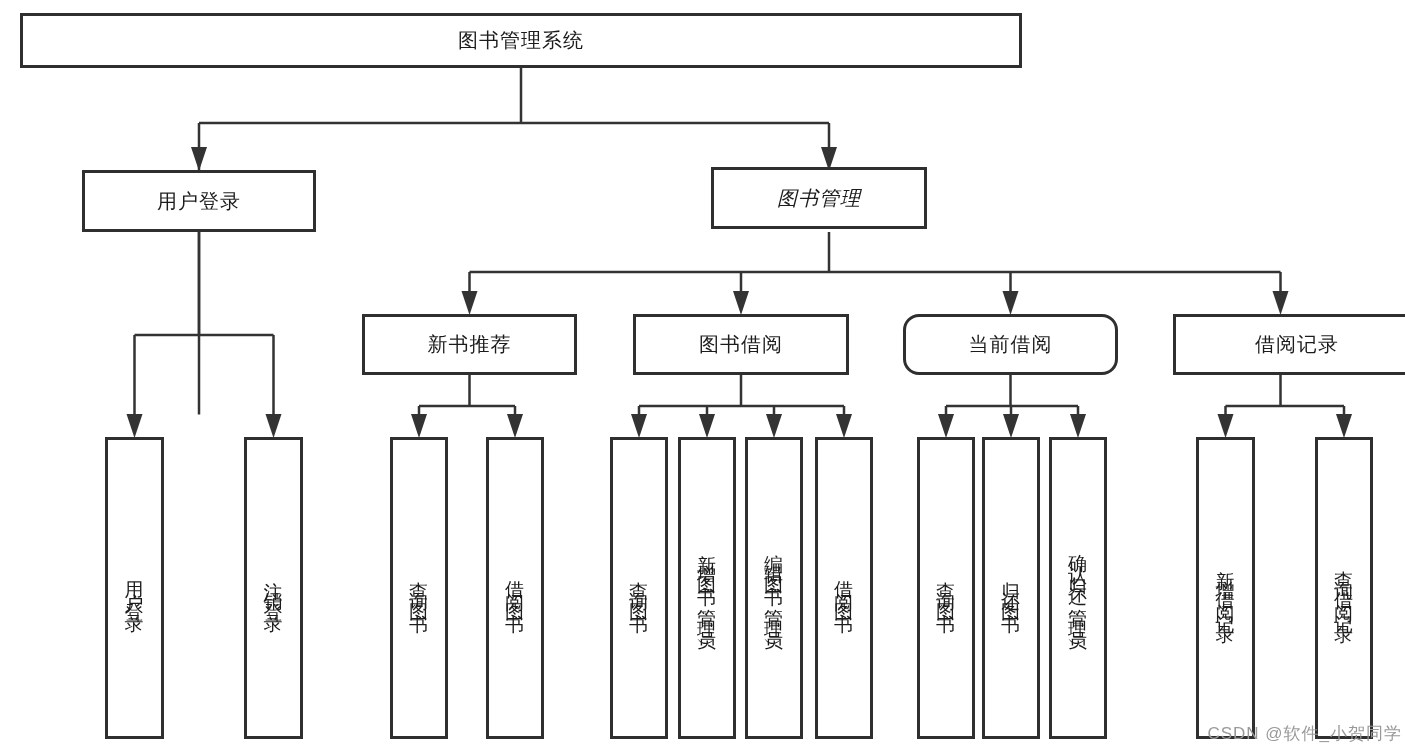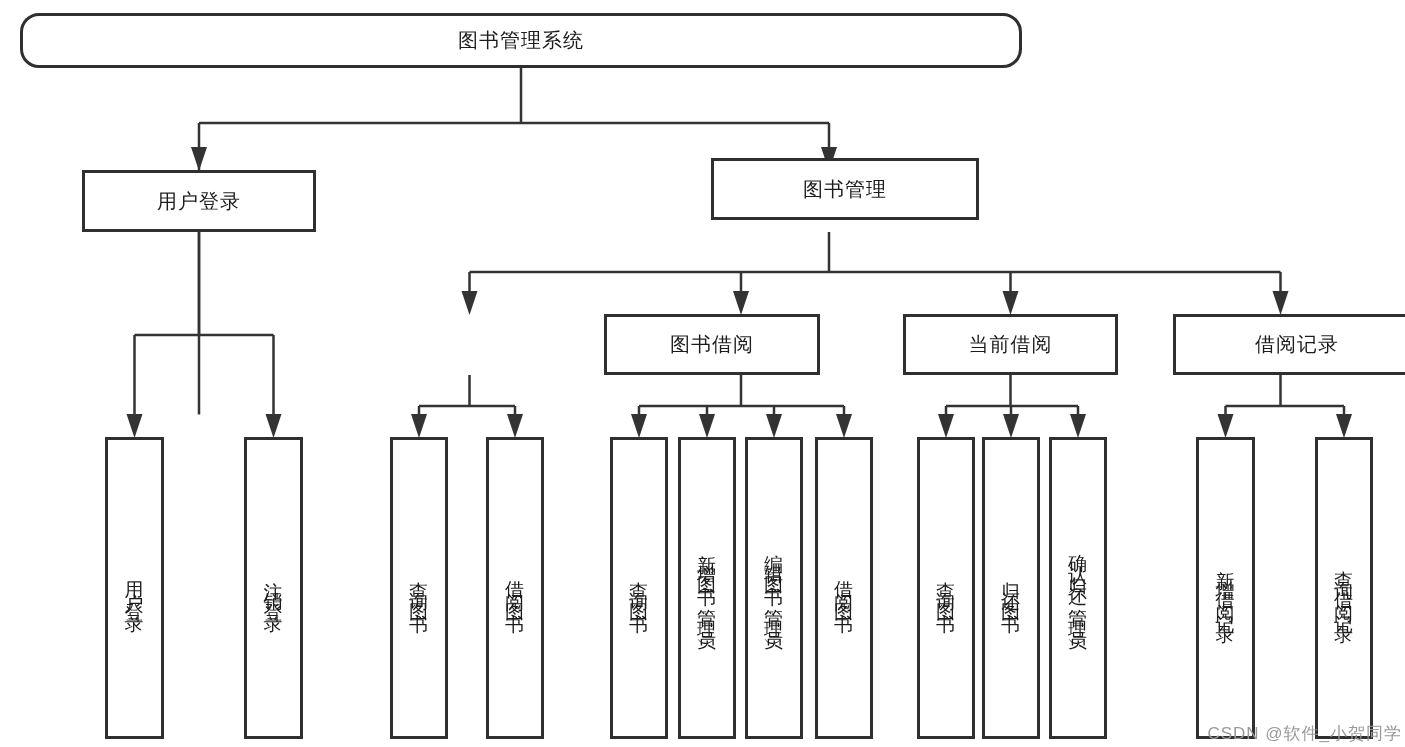--- a/index.html
+++ b/index.html
@@ -108,35 +108,38 @@
       <polygon points="1070,414 1086,414 1078,438"></polygon>
     </g>
 
     <g>
       <path d="M1280.5 375 V406 M1225.5 406 H1344 M1225.5 406 V416 M1344 406 V416"></path>
       <polygon points="1217.5,414 1233.5,414 1225.5,438"></polygon>
       <polygon points="1336,414 1352,414 1344,438"></polygon>
     </g>
   </svg>
 
-  <div class="hbox" style="left:20px; top:13px; width:1002px; height:55px;border-radius:19px;">
+  <div class="hbox" style="left:20px; top:13px; width:1002px; height:55px;">
     <span>图书管理系统</span>
   </div>
 
   <div class="hbox" style="left:82px; top:170px; width:234px; height:62px;">
     <span>用户登录</span>
   </div>
-  <div class="hbox" style="left:711px; top:158px; width:268px; height:62px;">
+  <div class="hbox" style="left:711px; top:167px; width:216px; height:62px;font-style:italic;">
     <span>图书管理</span>
   </div>
 
-  <div class="hbox" style="left:604px; top:314px; width:216px; height:61px;">
+  <div class="hbox" style="left:362px; top:314px; width:215px; height:61px;">
+    <span>新书推荐</span>
+  </div>
+  <div class="hbox" style="left:633px; top:314px; width:216px; height:61px;">
     <span>图书借阅</span>
   </div>
-  <div class="hbox" style="left:903px; top:314px; width:215px; height:61px;">
+  <div class="hbox" style="left:903px; top:314px; width:215px; height:61px;border-radius:16px;">
     <span>当前借阅</span>
   </div>
   <div class="hbox" style="left:1173px; top:314px; width:248px; height:61px;">
     <span>借阅记录</span>
   </div>
 
   <div class="vbox" style="left:105px; width:59px;">
     <span>用户登录</span>
   </div>
   <div class="vbox" style="left:244px; width:59px;">

